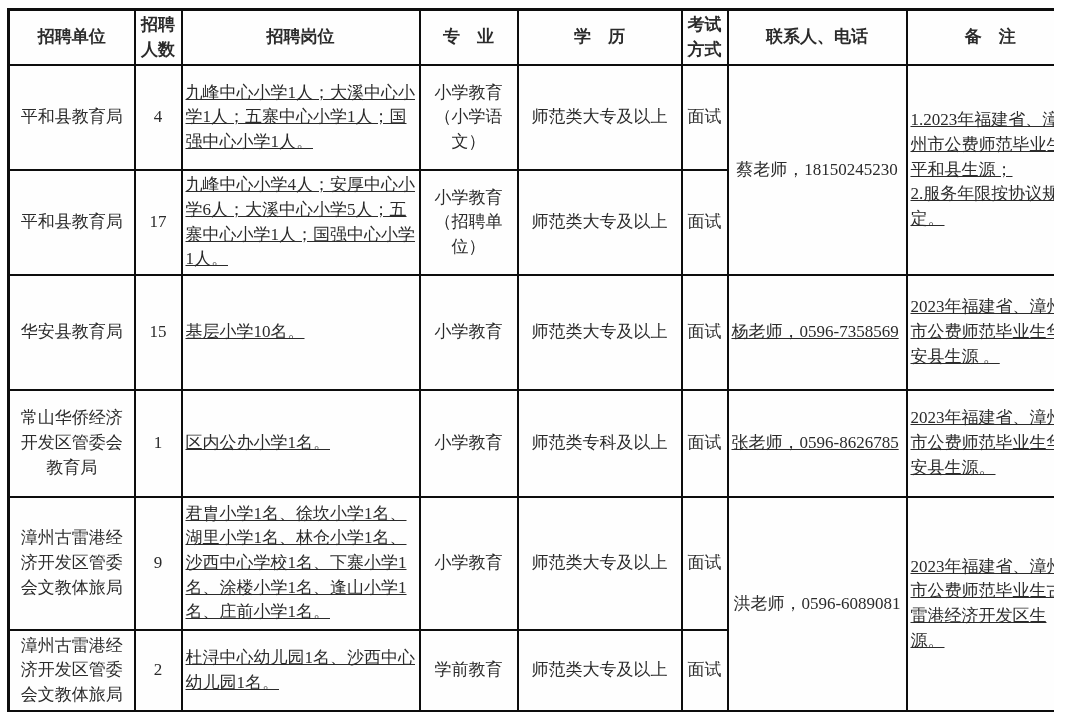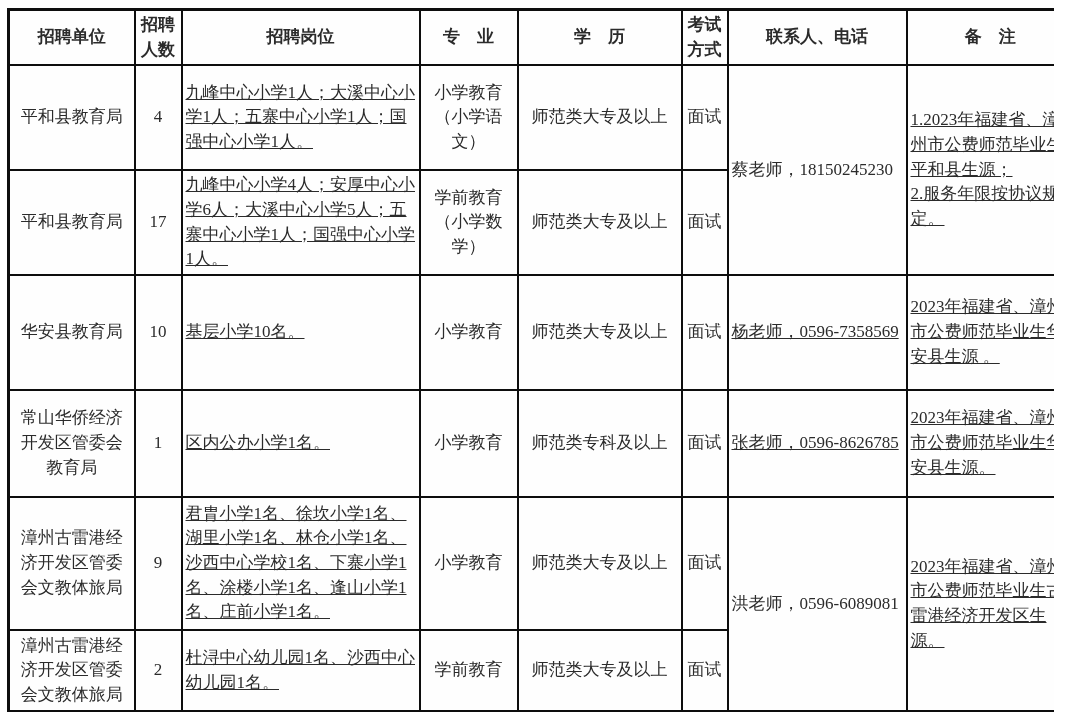--- a/index.html
+++ b/index.html
@@ -24,21 +24,21 @@
     font-size:17px;
     line-height:1.45;
     padding:2px 3px;
     overflow:hidden;
     word-break:break-all;
   }
   th{font-weight:bold;text-align:center;font-size:17px;line-height:1.3;}
   .c{text-align:center;border-radius:32px;}
   .l{text-align:left;padding-left:4px;padding-right:4px;text-decoration:underline;}
   .remark{white-space:pre-line;margin-left:41px;}
-  .contact-merged{margin-top:16px;}
+  .contact-merged{text-align:center;margin-top:16px;}
 </style>
 </head>
 <body>
 
 <div class="page">
   <table class="recruit">
     <colgroup>
       <col style="width:126px">
         <col style="width:47px">
         <col style="width:238px">
@@ -69,28 +69,28 @@
       <td class="c">面试</td>
       <td class="contact-merged" rowspan="2">蔡老师，18150245230</td>
       <td class="l remark" rowspan="2">1.2023年福建省、漳州市公费师范毕业生平和县生源；
 2.服务年限按协议规定。</td>
     </tr>
 
     <tr style="height:103px">
       <td class="c">平和县教育局</td>
       <td class="c">17</td>
       <td class="l">九峰中心小学4人；安厚中心小学6人；大溪中心小学5人；五寨中心小学1人；国强中心小学1人。</td>
-      <td class="c">学前教育（小学数学）</td>
+      <td class="c">小学教育（招聘单位）</td>
       <td class="c">师范类大专及以上</td>
       <td class="c">面试</td>
     </tr>
 
     <tr style="height:115px">
       <td class="c">华安县教育局</td>
-      <td class="c">10</td>
+      <td class="c">15</td>
       <td class="l">基层小学10名。</td>
       <td class="c">小学教育</td>
       <td class="c">师范类大专及以上</td>
       <td class="c">面试</td>
       <td class="l">杨老师，0596-7358569</td>
       <td class="l remark">2023年福建省、漳州市公费师范毕业生华安县生源 。</td>
     </tr>
 
     <tr style="height:107px">
       <td class="c">常山华侨经济开发区管委会教育局</td>

